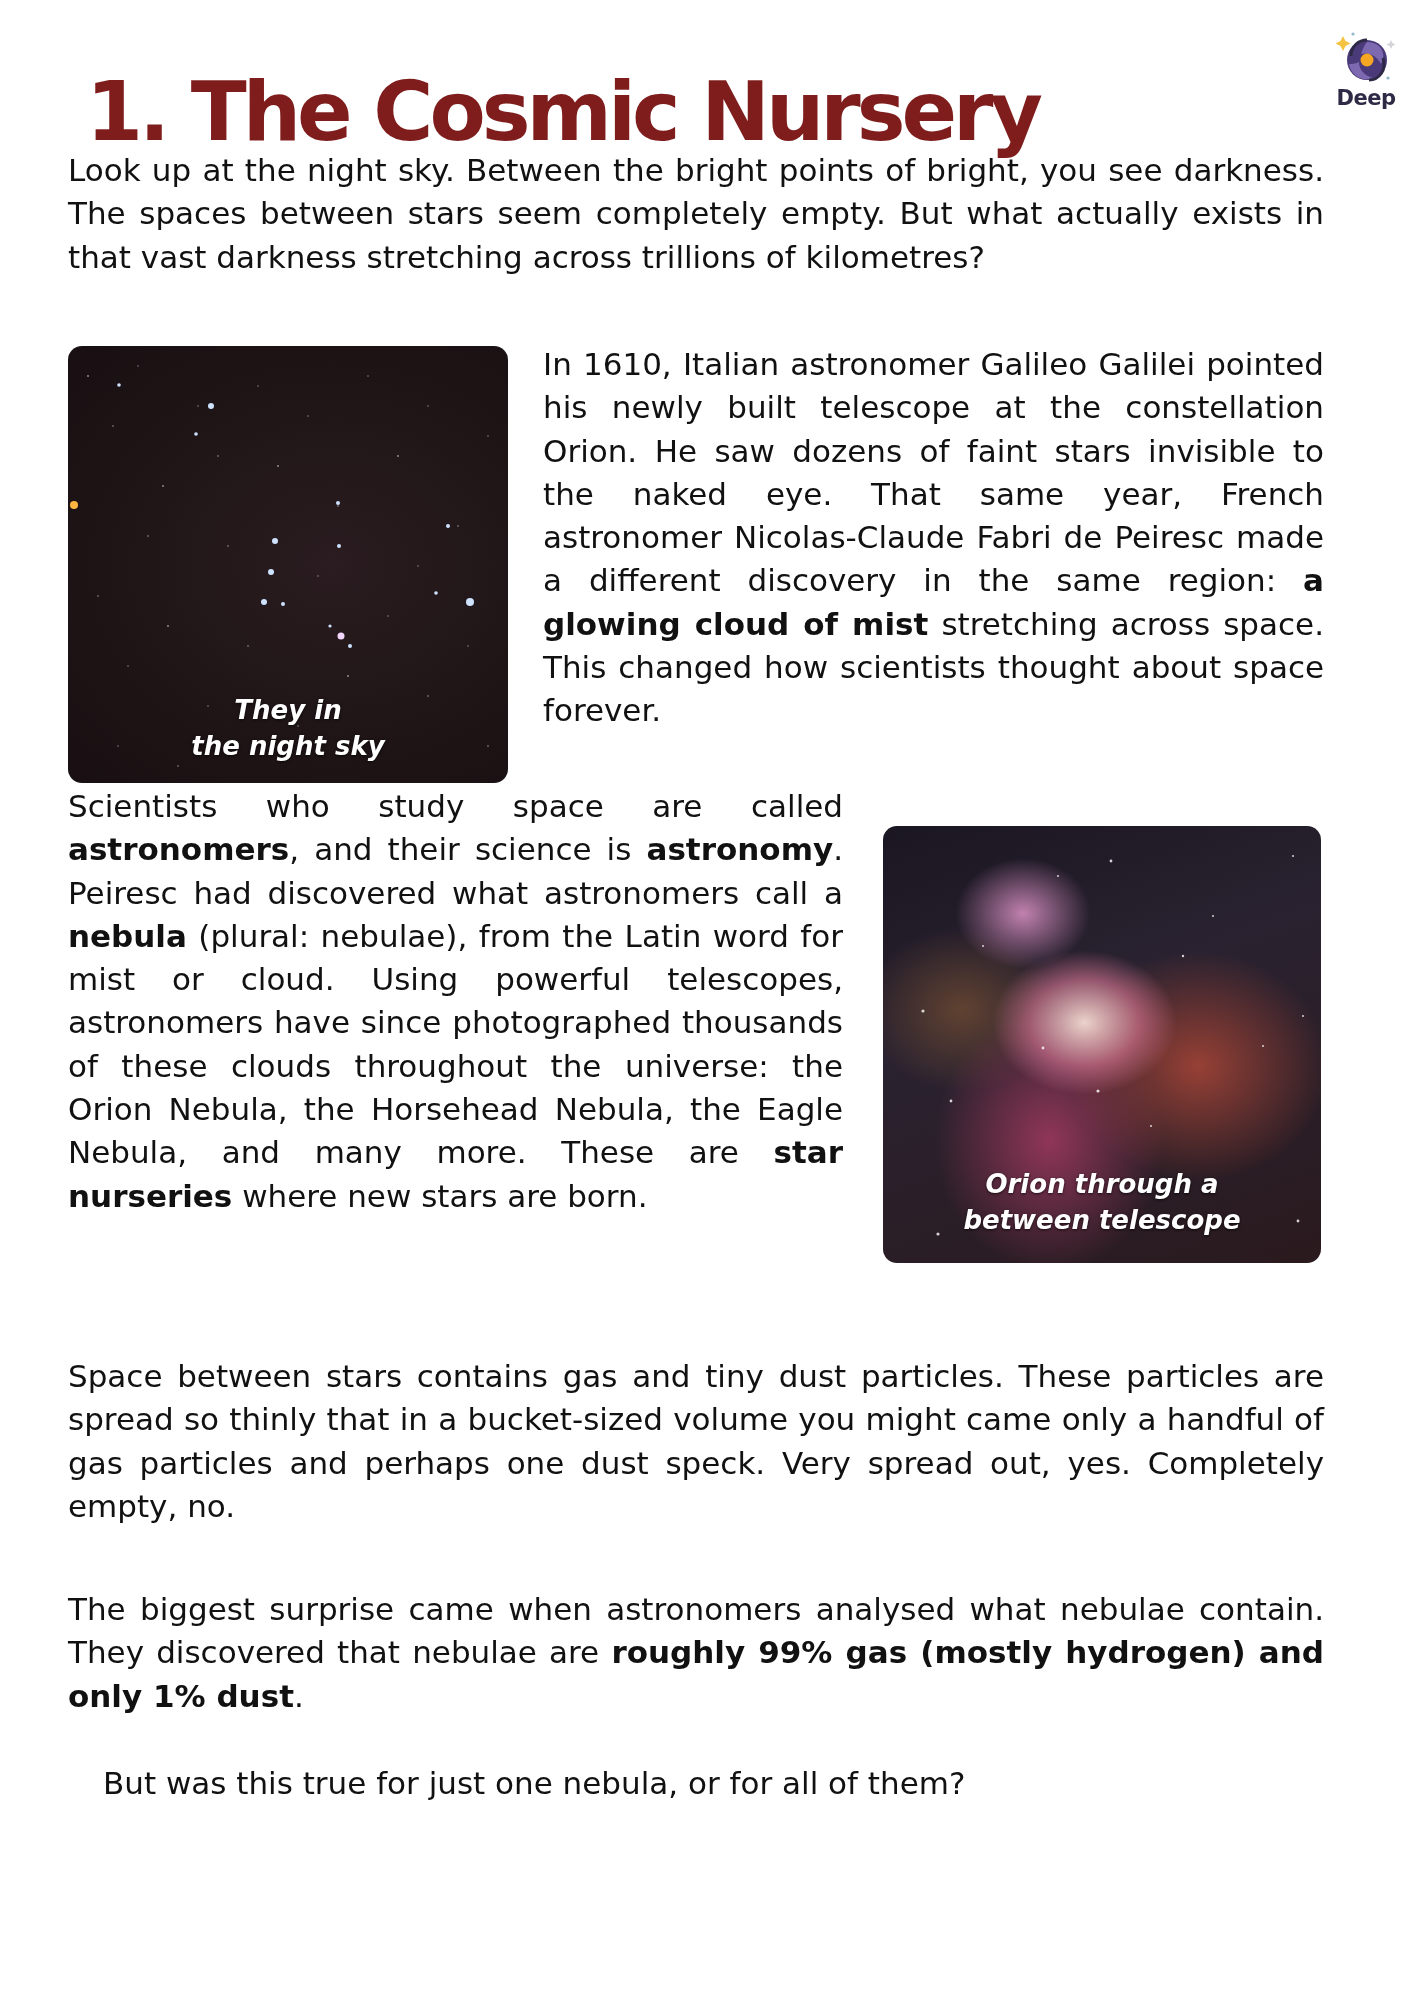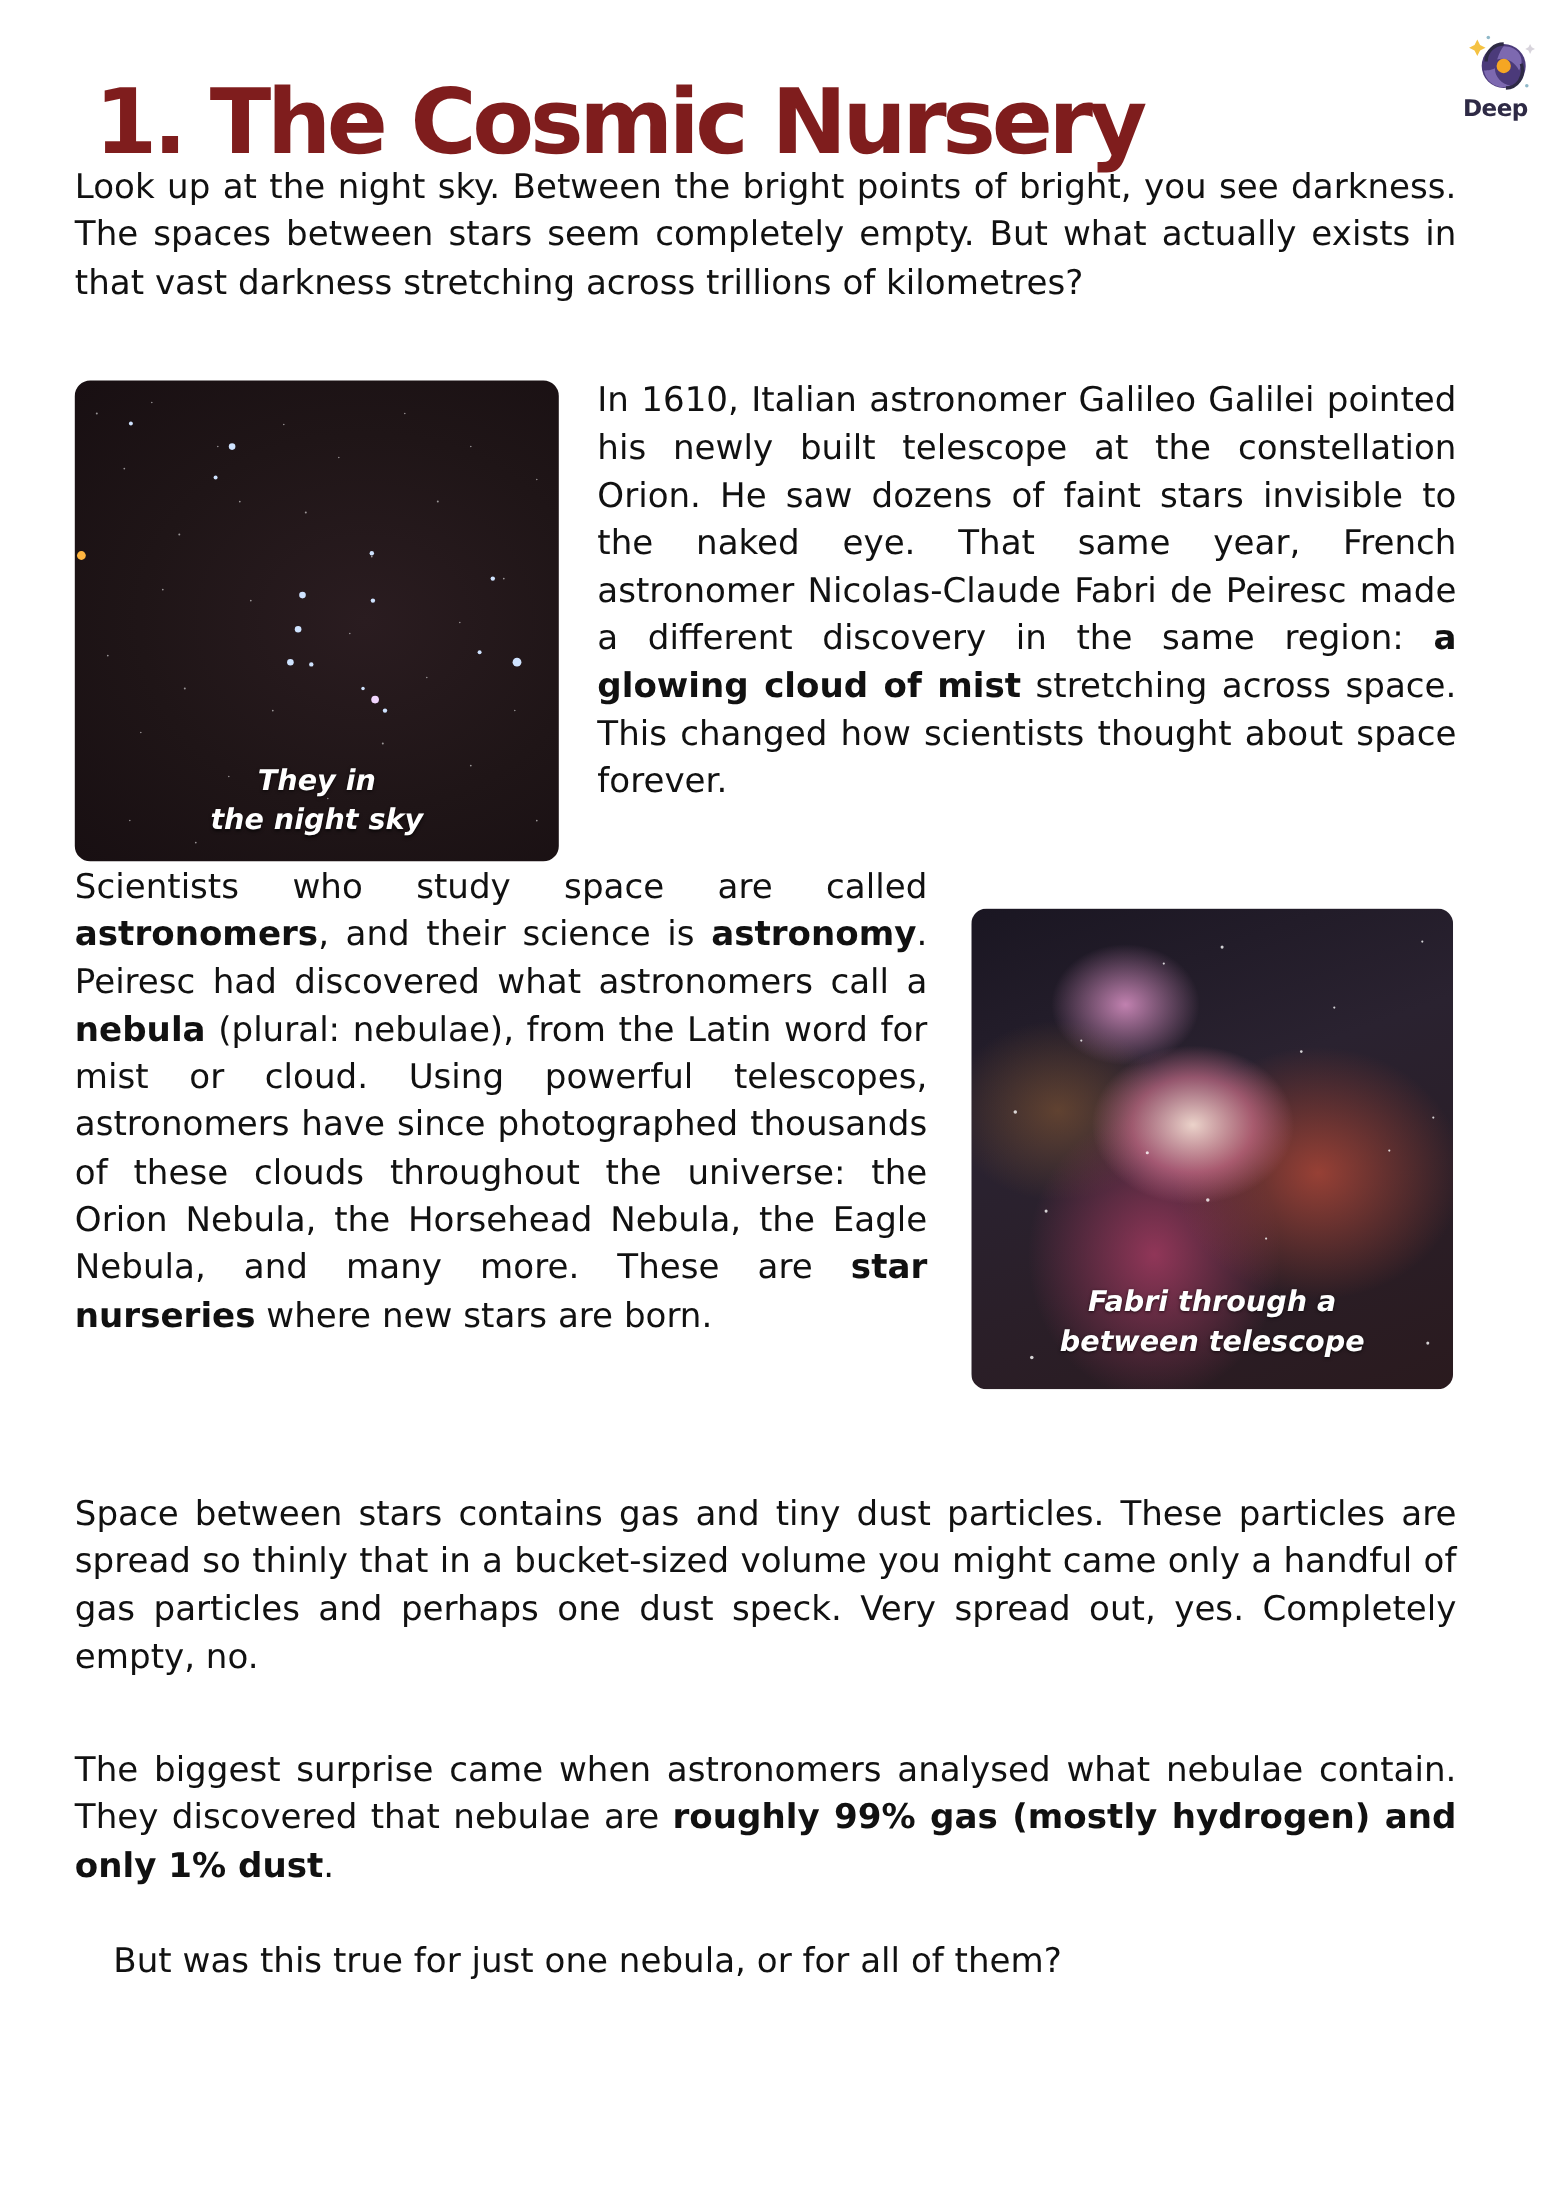--- a/index.html
+++ b/index.html
@@ -3,21 +3,21 @@
 <meta charset="utf-8">
 <style>
   html, body { margin:0; padding:0; background:#ffffff; }
   body { width:1414px; height:2000px; position:relative; overflow:hidden;
          font-family:"DejaVu Sans", sans-serif; color:#111; }
   .title { position:absolute; left:70px; top:48px; margin:16px;
            font-family:"DejaVu Sans", sans-serif; font-weight:bold;
            font-size:82px; letter-spacing:-4px; line-height:96px; color:#7f1d1d; }
   .logo { position:absolute; left:1330px; top:28px; width:72px; height:88px; }
   .logo svg { display:block; margin:0 auto; }
-  .logo-text { display:block; font-weight:bold; font-size:21px;
+  .logo-text { display:block; text-align:center; font-weight:bold; font-size:21px;
                color:#2e2a45; margin-top:-4px; letter-spacing:-0.5px; }
   .para { position:absolute; margin:0; font-size:31px; line-height:43.3px;
           text-align:justify; color:#111; }
   .para b { font-weight:bold; }
   #p1 { left:68px; top:149px; width:1256px; }
   #p2 { left:543px; top:343px; width:781px; }
   #p3 { left:68px; top:785px; width:775px; }
   #p4 { left:68px; top:1355px; width:1256px; }
   #p5 { left:68px; top:1588px; width:1256px; }
   #p6 { left:68px; top:1762px; width:1256px;margin-left:35px; }
@@ -141,21 +141,21 @@
         <circle cx="330" cy="90" r="1"></circle>
       <circle cx="380" cy="220" r="1"></circle>
         <circle cx="300" cy="130" r="1.2"></circle>
         <circle cx="100" cy="120" r="1"></circle>
       <circle cx="410" cy="30" r="1"></circle>
         <circle cx="268" cy="300" r="1"></circle>
         <circle cx="420" cy="190" r="1"></circle>
     </g>
   </svg>
   <div class="caption">
-    <span>Fabri through a</span><br>
+    <span>Orion through a</span><br>
     <span>between telescope</span>
   </div>
 </div>
 
 <p class="para" id="p4">Space between stars contains gas and tiny dust particles. These particles are spread so thinly that in a bucket-sized volume you might came only a handful of gas particles and perhaps one dust speck. Very spread out, yes. Completely empty, no.</p>
 
 <p class="para" id="p5"><span>The biggest surprise came when astronomers analysed what nebulae contain. They discovered that nebulae are </span><b>roughly 99% gas (mostly hydrogen) and only 1% dust</b><span>.</span></p>
 
 <p class="para" id="p6">But was this true for just one nebula, or for all of them?</p>
 

